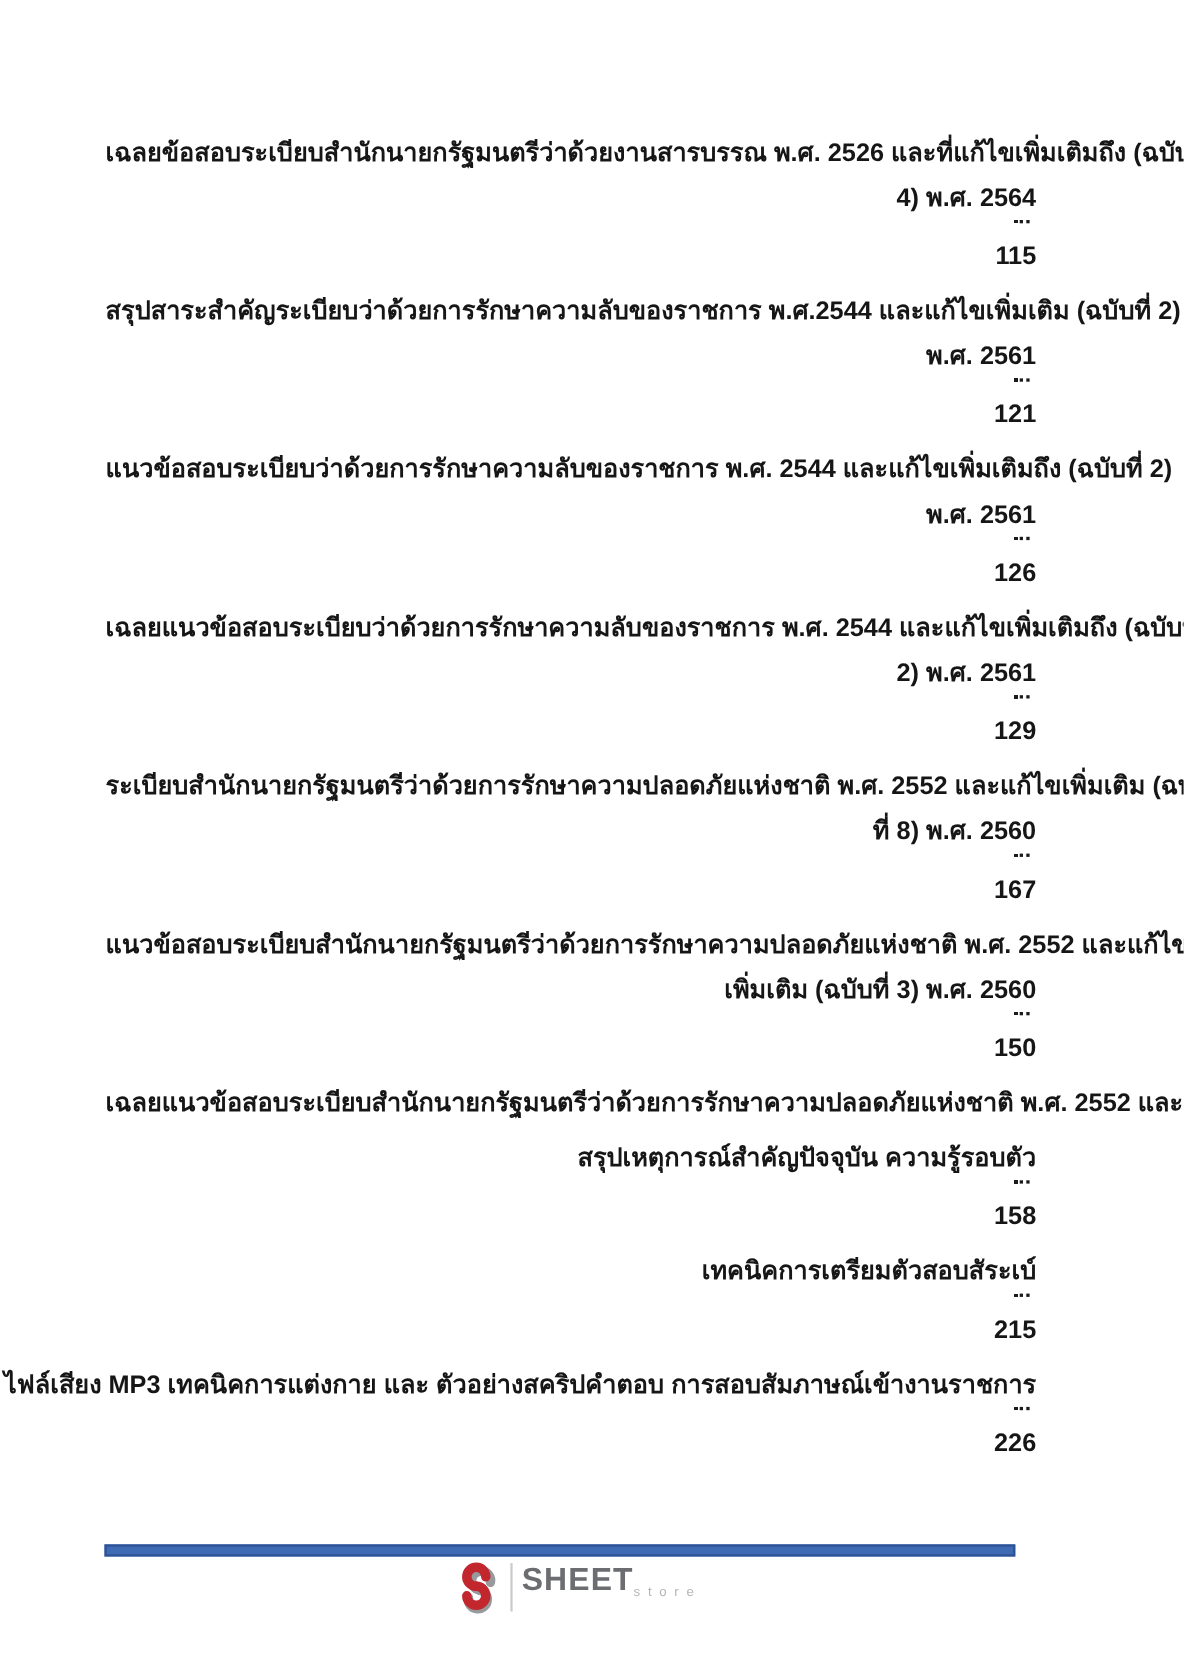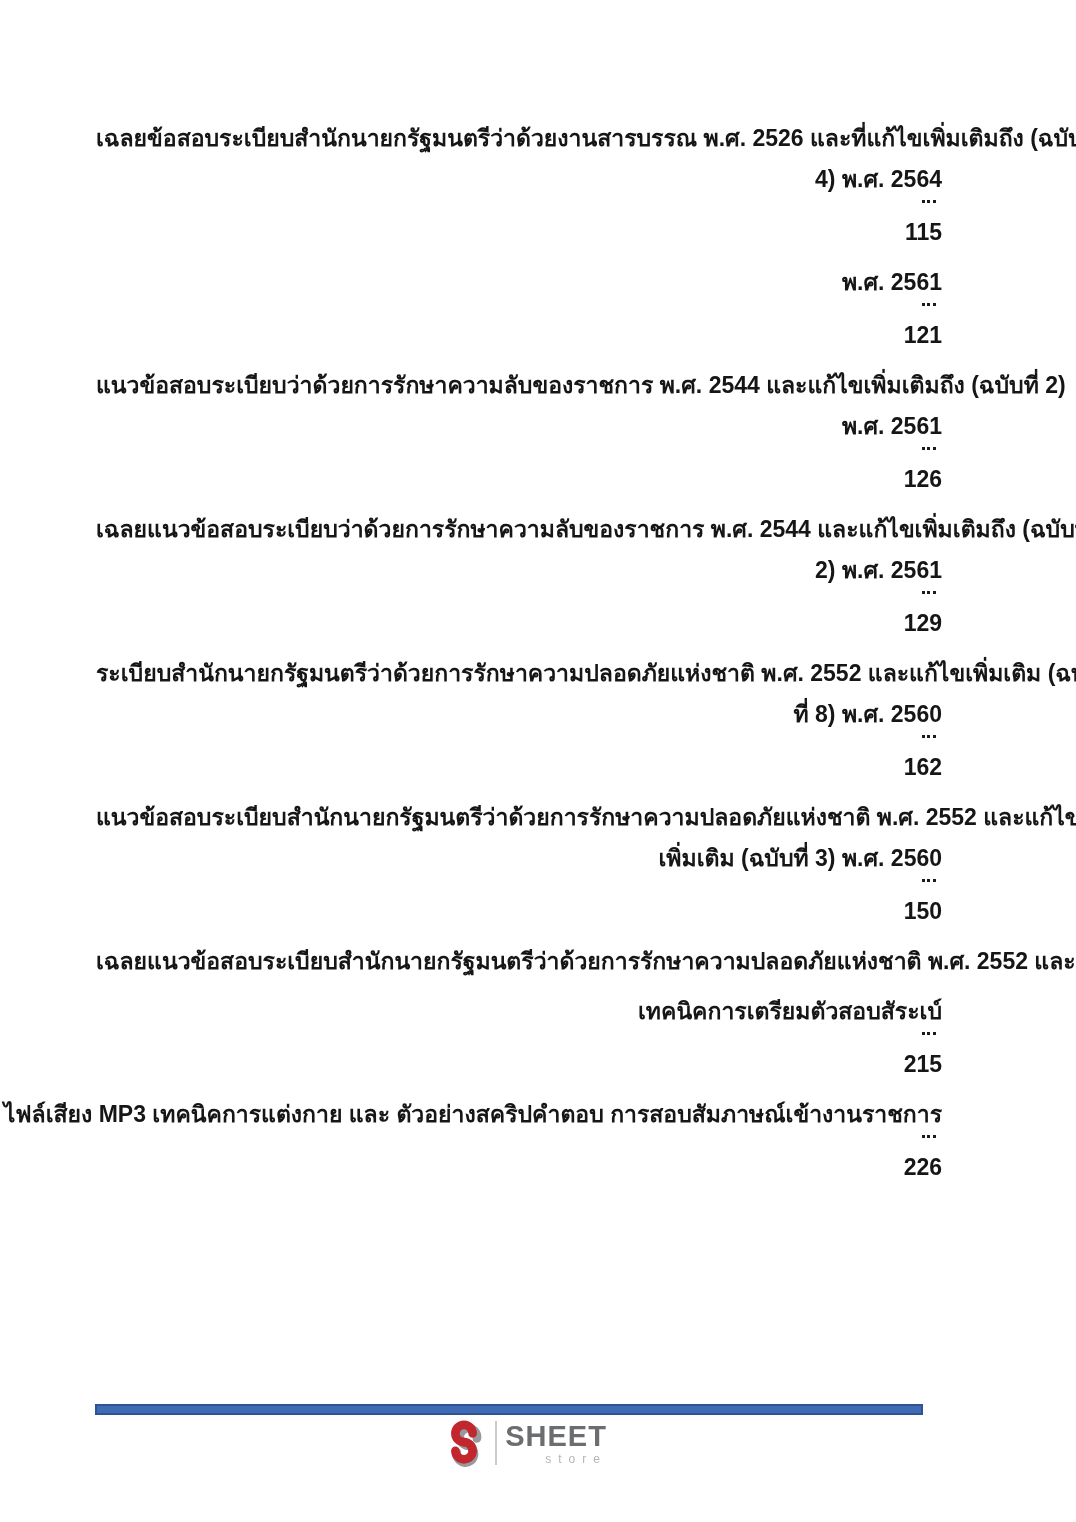--- a/index.html
+++ b/index.html
@@ -58,52 +58,53 @@
     align-items: flex-start;
     transform: translateX(-14px);
   }
   .logo-icon { display: inline-block; width: 46px; height: 50px; }
   .logo-sep {
     width: 2px; height: 44px;
     background: #c9cacc;
     margin: 2px 8px 0 8px;
     display: inline-block;
   }
-  .logo-text { display: flex; flex-direction: column; padding-top: 4px; }
+  .logo-text { display: flex; flex-direction: row; padding-top: 4px; }
   .brand {
     font-size: 29px;
     font-weight: 700;
     color: #6b6d70;
     letter-spacing: 1px;
     line-height: 26px;
   }
   .sub {
     font-size: 12px;
     color: #b3b5b8;
     letter-spacing: 7px;
-    margin-top: 3px;
+    margin-top: 17px;
     text-align: right;
   }
 </style>
 </head>
 <body>
 
 <div class="page">
 
   <main class="toc" id="toc">
   <div class="entry">
     <div class="entry-line">เฉลยข้อสอบระเบียบสำนักนายกรัฐมนตรีว่าด้วยงานสารบรรณ พ.ศ. 2526 และที่แก้ไขเพิ่มเติมถึง (ฉบับที่</div>
         <div class="entry-row">
       <span class="entry-title">4) พ.ศ. 2564</span>
       <span class="leader"></span>
       <span class="entry-page">115</span>
     </div>
   </div>
 
   <div class="entry">
+    <div class="entry-line">สรุปสาระสำคัญระเบียบว่าด้วยการรักษาความลับของราชการ พ.ศ.2544 และแก้ไขเพิ่มเติม (ฉบับที่ 2)</div>
         <div class="entry-row">
       <span class="entry-title">พ.ศ. 2561</span>
       <span class="leader"></span>
       <span class="entry-page">121</span>
     </div>
   </div>
 
   <div class="entry">
     <div class="entry-line">แนวข้อสอบระเบียบว่าด้วยการรักษาความลับของราชการ พ.ศ. 2544 และแก้ไขเพิ่มเติมถึง (ฉบับที่ 2)</div>
         <div class="entry-row">
@@ -120,37 +121,44 @@
       <span class="leader"></span>
       <span class="entry-page">129</span>
     </div>
   </div>
 
   <div class="entry">
     <div class="entry-line">ระเบียบสำนักนายกรัฐมนตรีว่าด้วยการรักษาความปลอดภัยแห่งชาติ พ.ศ. 2552 และแก้ไขเพิ่มเติม (ฉบับ</div>
         <div class="entry-row">
       <span class="entry-title">ที่ 8) พ.ศ. 2560</span>
       <span class="leader"></span>
-      <span class="entry-page">162</span>
+      <span class="entry-page">167</span>
     </div>
   </div>
 
   <div class="entry">
     <div class="entry-line">แนวข้อสอบระเบียบสำนักนายกรัฐมนตรีว่าด้วยการรักษาความปลอดภัยแห่งชาติ พ.ศ. 2552 และแก้ไข</div>
         <div class="entry-row">
       <span class="entry-title">เพิ่มเติม (ฉบับที่ 3) พ.ศ. 2560</span>
       <span class="leader"></span>
       <span class="entry-page">150</span>
     </div>
   </div>
 
   <div class="entry">
     <div class="entry-line">เฉลยแนวข้อสอบระเบียบสำนักนายกรัฐมนตรีว่าด้วยการรักษาความปลอดภัยแห่งชาติ พ.ศ. 2552 และ</div>
   </div>
 
+  <div class="entry">
+    <div class="entry-row">
+      <span class="entry-title">สรุปเหตุการณ์สำคัญปัจจุบัน ความรู้รอบตัว</span>
+      <span class="leader"></span>
+      <span class="entry-page">158</span>
+    </div>
+  </div>
 
   <div class="entry">
     <div class="entry-row">
       <span class="entry-title">เทคนิคการเตรียมตัวสอบสัระเบ์</span>
       <span class="leader"></span>
       <span class="entry-page">215</span>
     </div>
   </div>
 
   <div class="entry">

